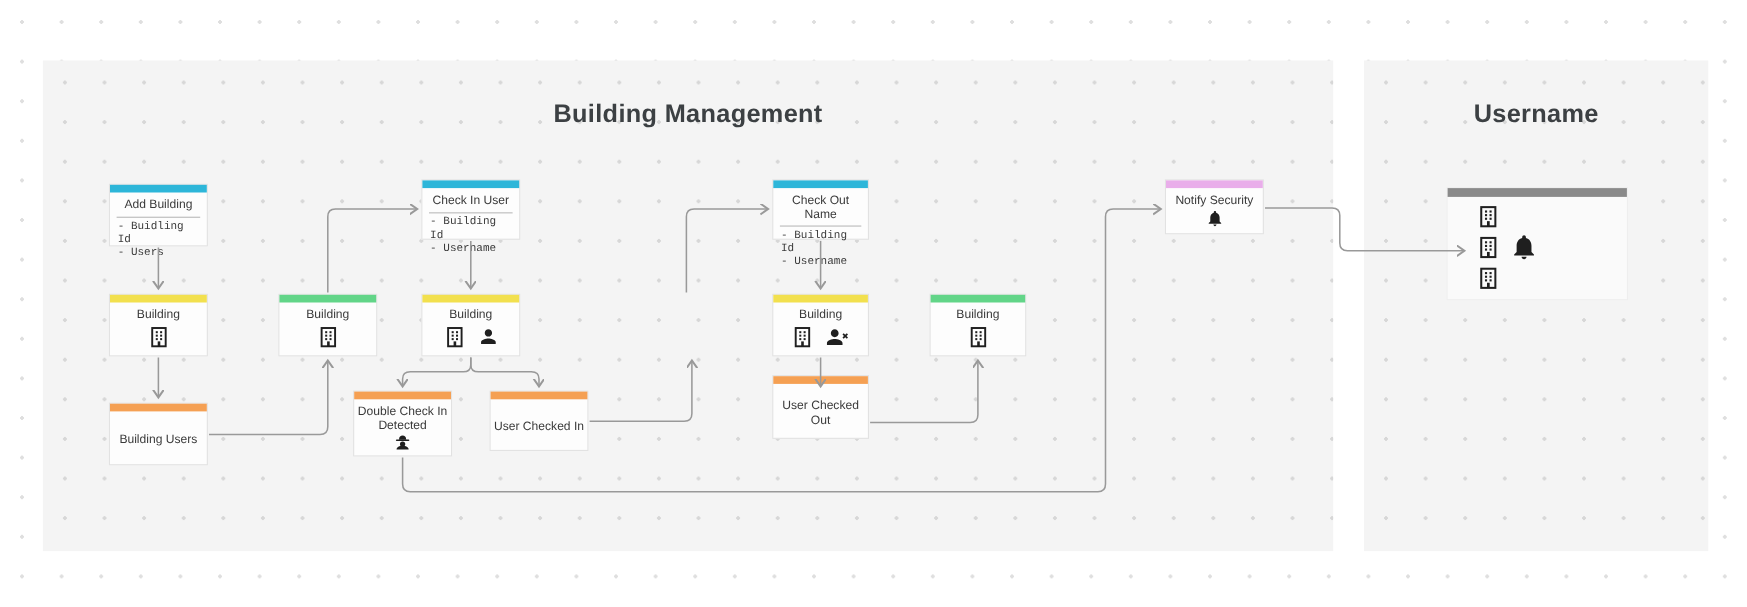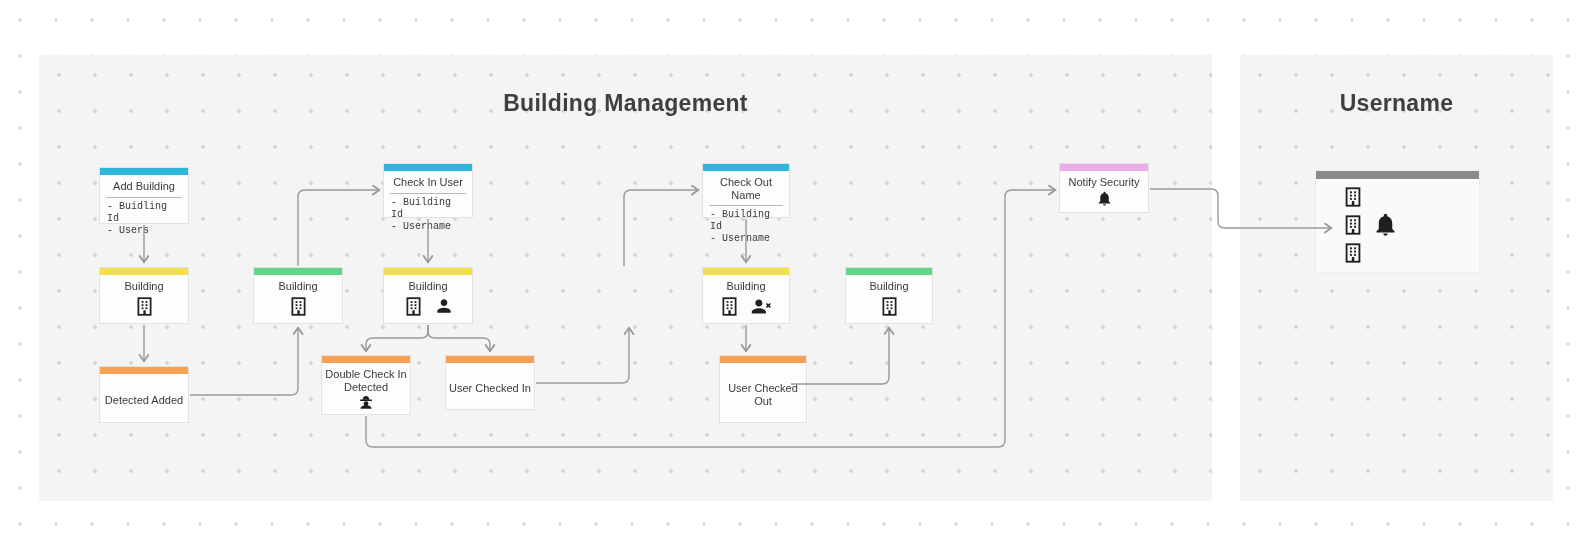--- a/index.html
+++ b/index.html
@@ -80,21 +80,21 @@
             <rect x="13.2" y="9.4" width="2.1" height="2.1" fill="#1f1f1f"></rect>
             <rect x="8.7" y="13" width="2.1" height="2.1" fill="#1f1f1f"></rect>
             <rect x="13.2" y="13" width="2.1" height="2.1" fill="#1f1f1f"></rect>
             <rect x="10.7" y="16.4" width="2.7" height="5.1" fill="#1f1f1f"></rect>
           </svg>
         </span>
       </div>
     </div>
     <div class="node plain" style="left: 99px; top: 366px; width: 90px; height: 57px;">
       <div class="node-bar" style="background: rgb(245, 160, 83);"></div>
-      <div class="node-title">Detected Added</div>
+      <div class="node-title">Building Users</div>
     </div>
     <div class="node" style="left: 253px; top: 267px; width: 90px; height: 57px;">
       <div class="node-bar" style="background: rgb(98, 213, 136);"></div>
       <div class="node-title">Building</div>
       <div class="node-icons">
         <span class="icon" style="width: 21px; height: 21px;">
           <svg viewBox="0 0 24 24">
             <rect x="5" y="2.5" width="14" height="19" fill="none" stroke="#1f1f1f" stroke-width="2"></rect>
             <rect x="8.7" y="5.8" width="2.1" height="2.1" fill="#1f1f1f"></rect>
             <rect x="13.2" y="5.8" width="2.1" height="2.1" fill="#1f1f1f"></rect>
@@ -183,21 +183,21 @@
           </svg>
         </span>
         <span class="icon" style="width: 23px; height: 23px;">
           <svg viewBox="0 0 26 24">
             <path fill="#1f1f1f" d="M10 12c2.21 0 4-1.79 4-4s-1.79-4-4-4-4 1.79-4 4 1.79 4 4 4zm0 2c-2.67 0-8 1.34-8 4v2h16v-2c0-2.66-5.33-4-8-4z"></path>
             <path stroke="#1f1f1f" stroke-width="1.8" d="M18.6 8.6 L23 13 M23 8.6 L18.6 13"></path>
           </svg>
         </span>
       </div>
     </div>
-    <div class="node plain" style="left: 702px; top: 355px; width: 88px; height: 68px; margin-left: 17px;">
+    <div class="node plain" style="left: 702px; top: 341px; width: 88px; height: 58px;">
       <div class="node-bar" style="background: rgb(245, 160, 83);"></div>
       <div class="node-title">User Checked Out</div>
     </div>
     <div class="node" style="left: 845px; top: 267px; width: 88px; height: 57px;">
       <div class="node-bar" style="background: rgb(98, 213, 136);"></div>
       <div class="node-title">Building</div>
       <div class="node-icons">
         <span class="icon" style="width: 21px; height: 21px;">
           <svg viewBox="0 0 24 24">
             <rect x="5" y="2.5" width="14" height="19" fill="none" stroke="#1f1f1f" stroke-width="2"></rect>

